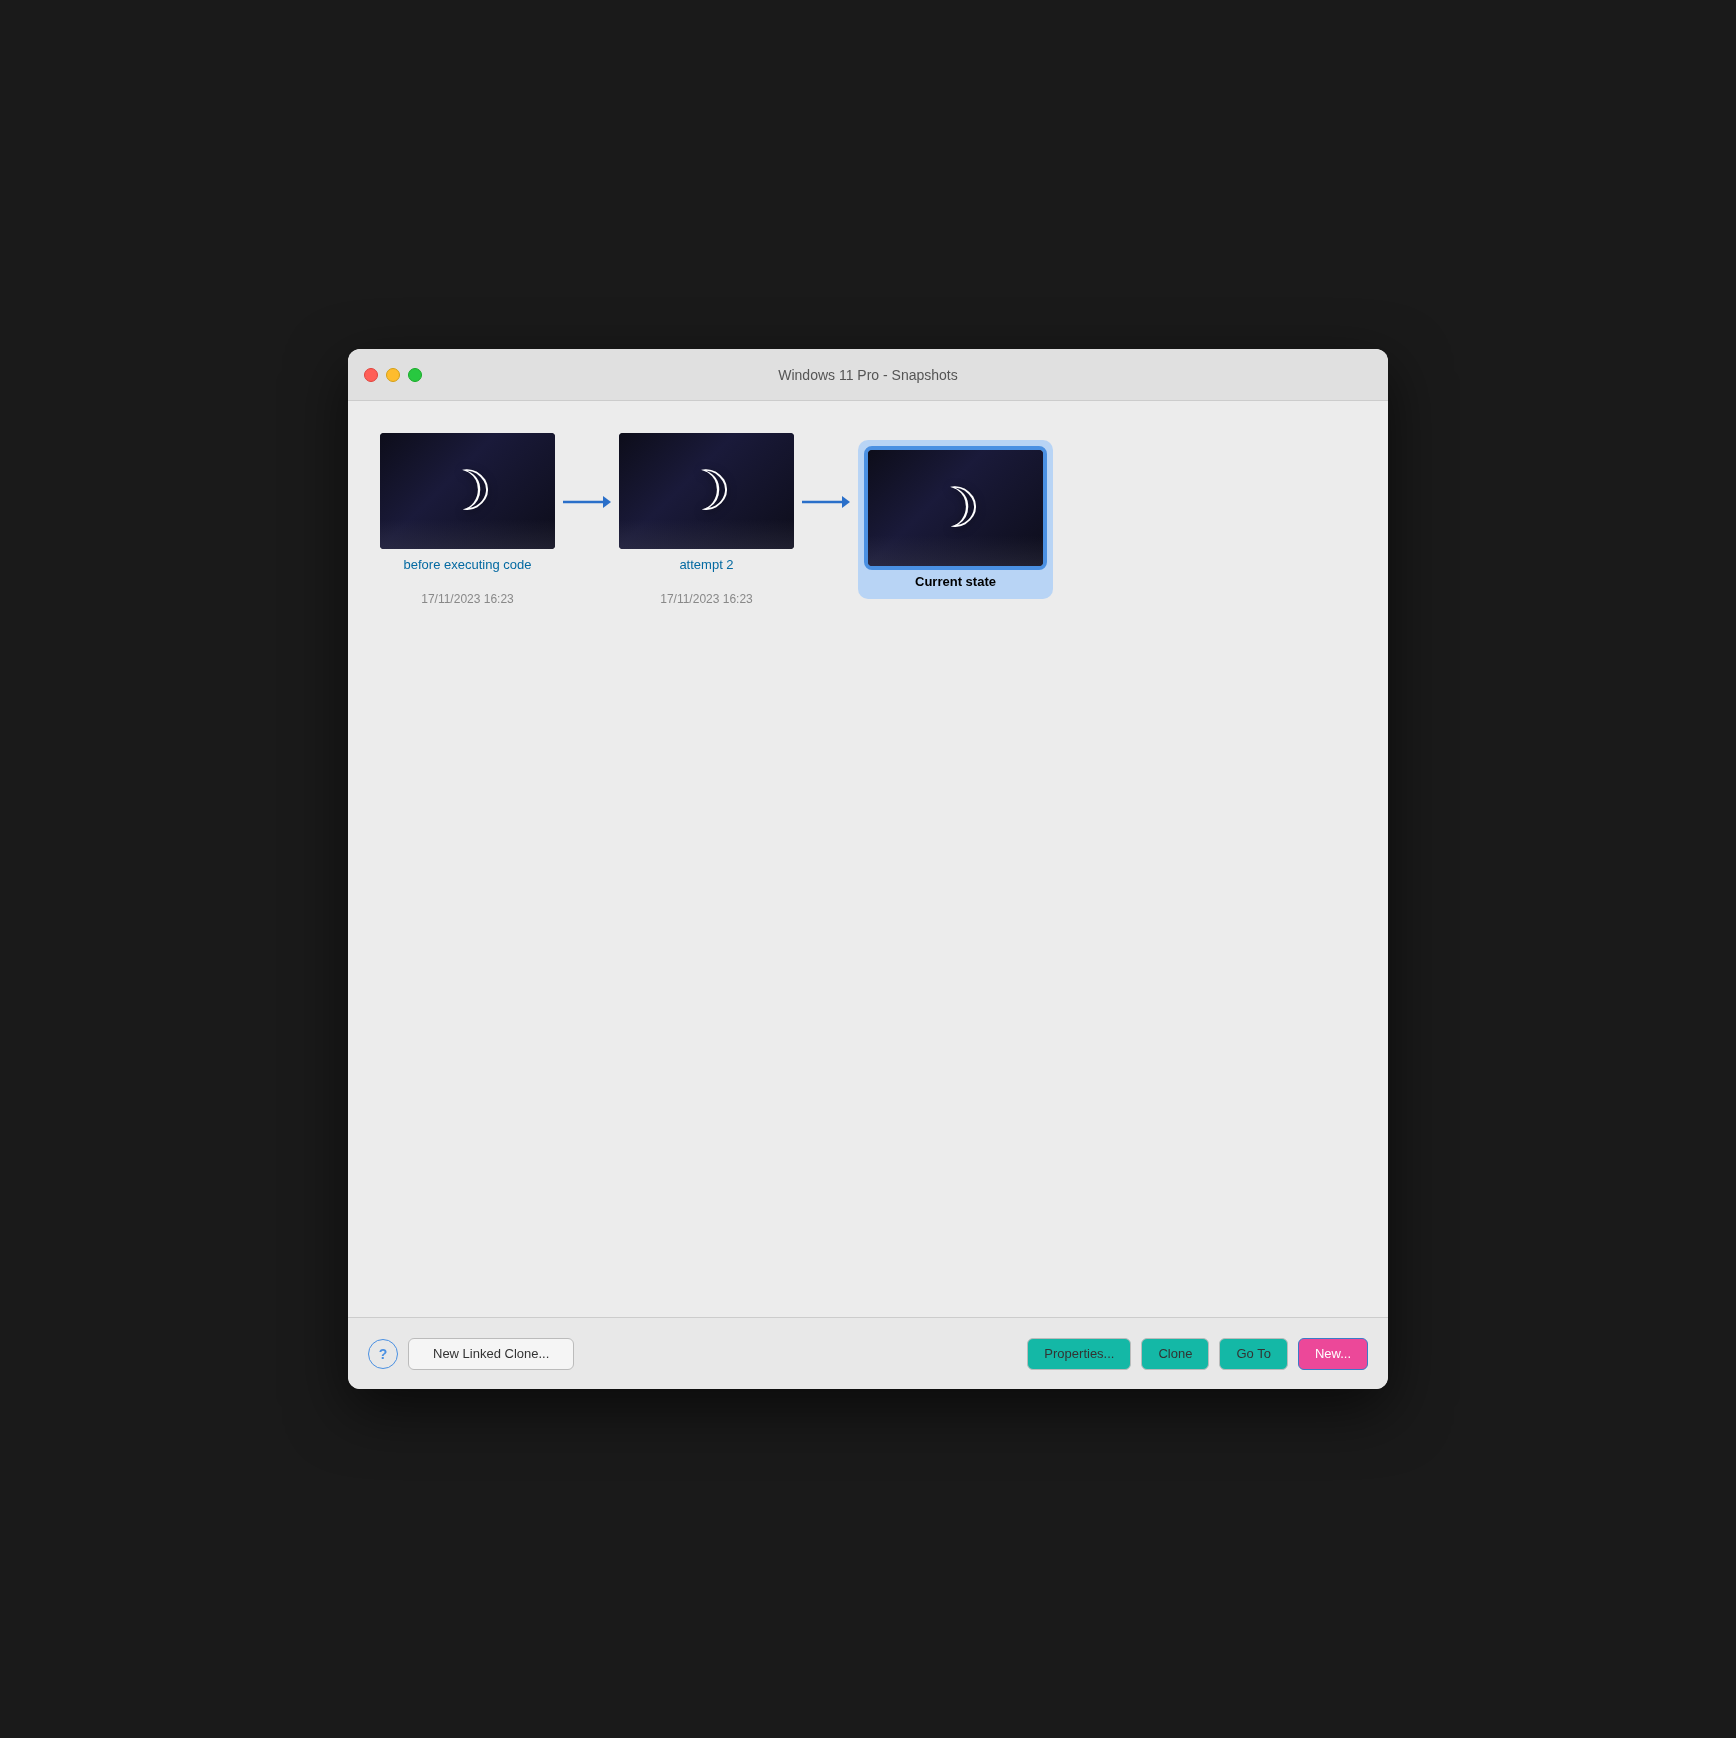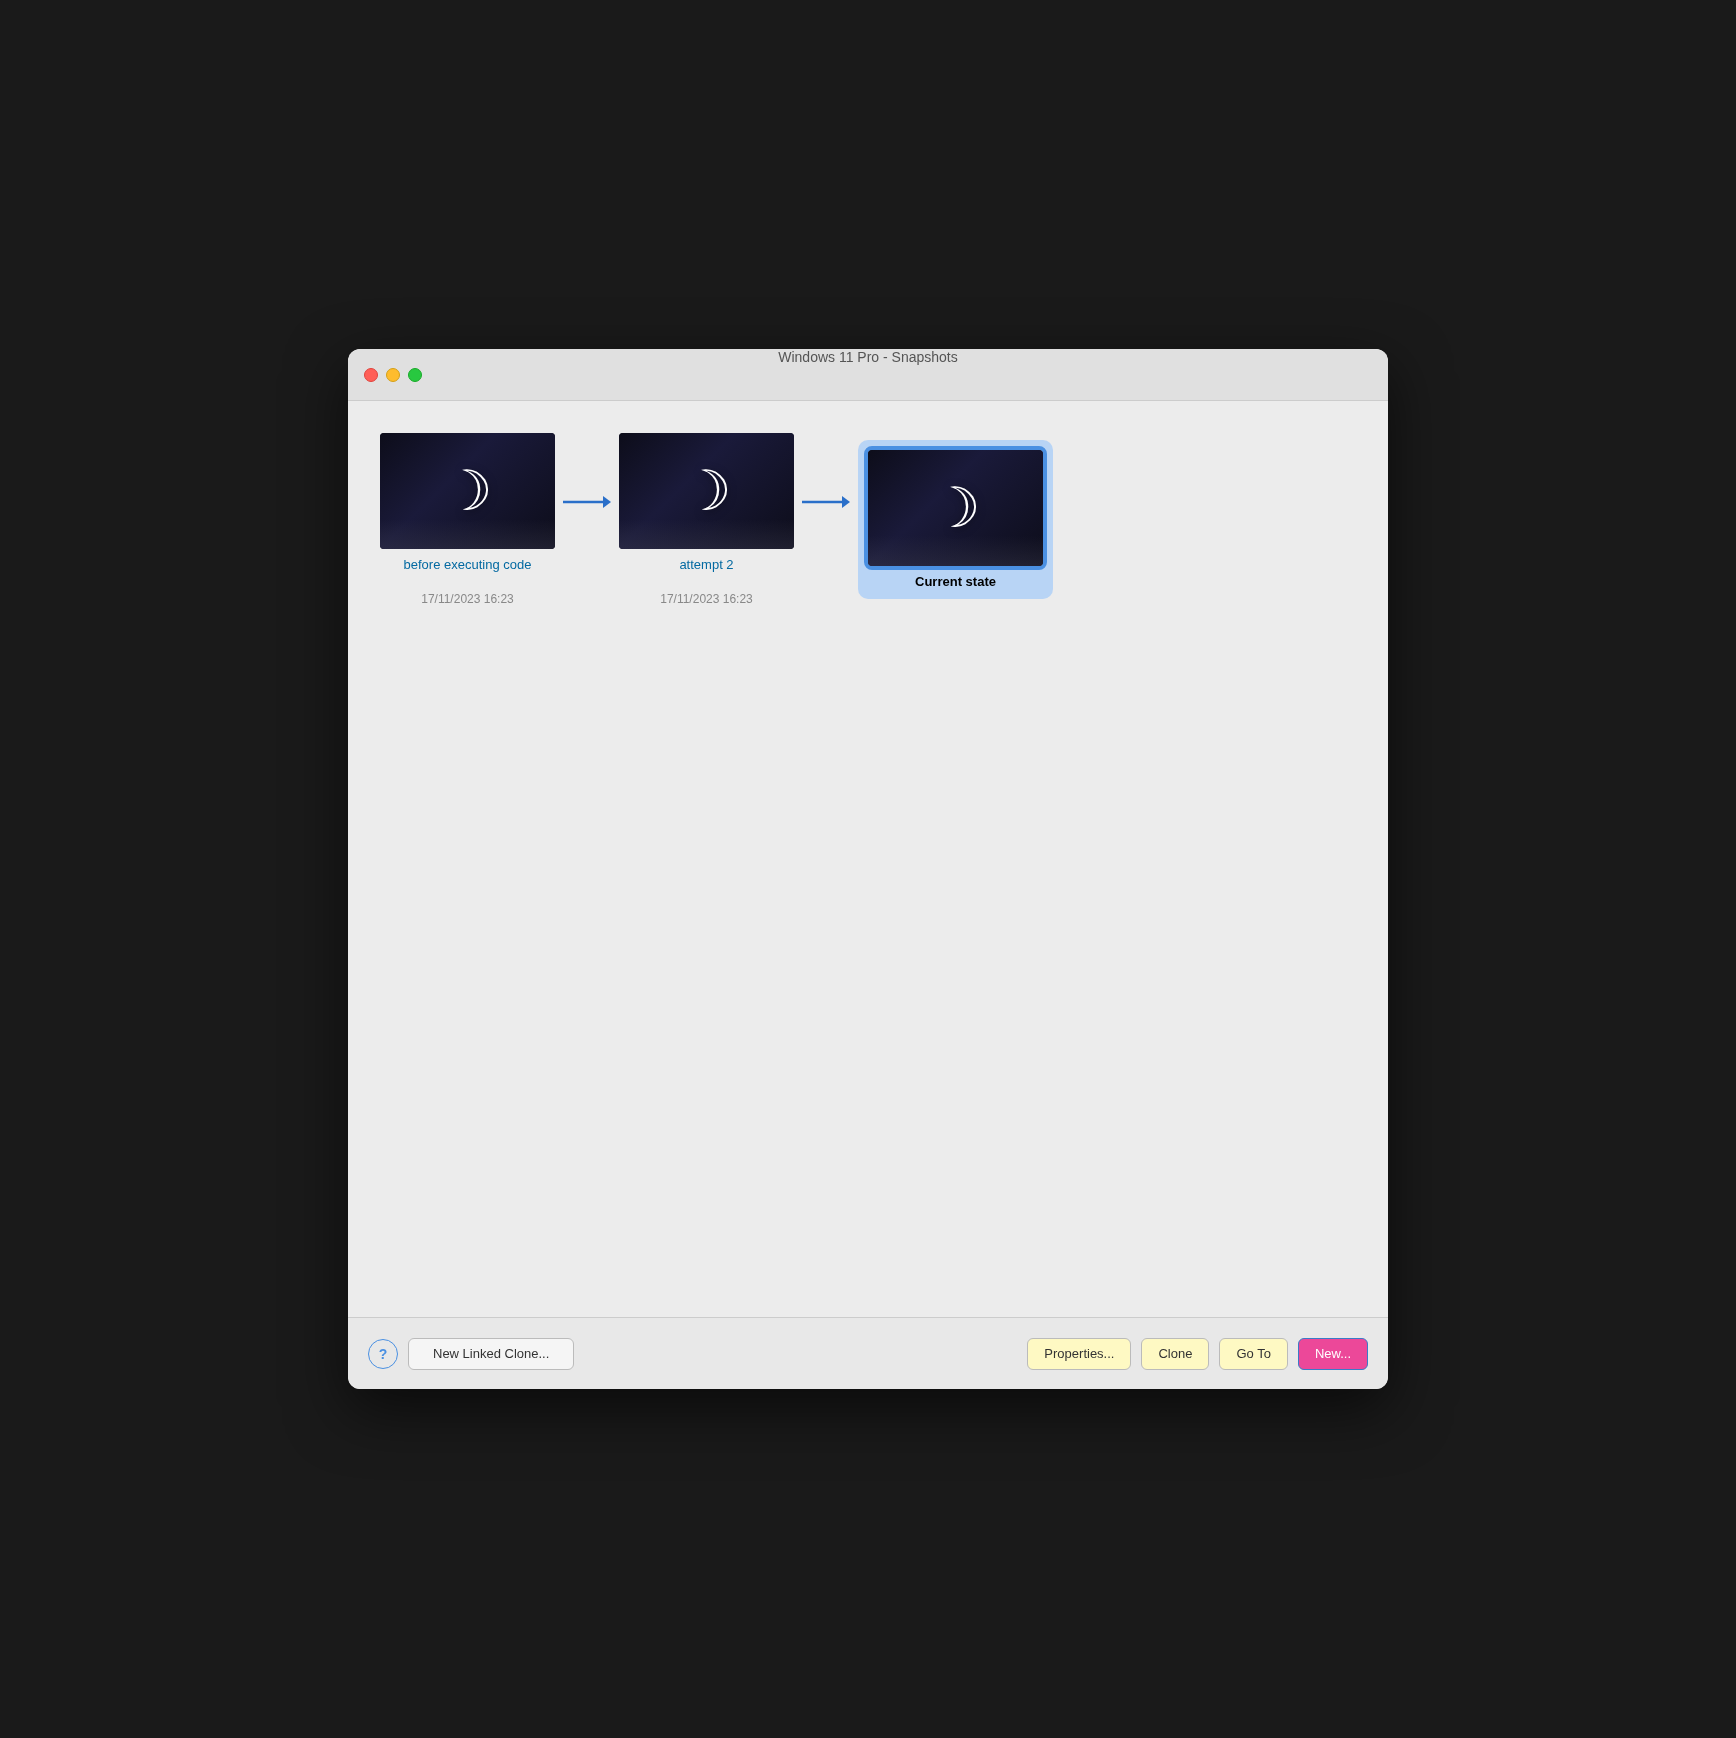--- a/index.html
+++ b/index.html
@@ -22,21 +22,21 @@
       display: flex;
       flex-direction: column;
       overflow: hidden;
     }
 
     .titlebar {
       height: 52px;
       background: #e0e0e0;
       border-bottom: 1px solid #ccc;
       display: flex;
-      align-items: flex-start;
+      align-items: center;
       justify-content: center;
       position: relative;
       border-radius: 12px 12px 0 0;
       flex-shrink: 0;
     }
 
     .traffic-lights {
       position: absolute;
       left: 16px;
       top: 50%;
@@ -197,21 +197,21 @@
 
     .spacer { flex: 1; }
 
     .footer-btn {
       height: 32px;
       padding: 0 16px;
       border-radius: 6px;
       font-size: 13px;
       cursor: pointer;
       border: 1px solid #bbb;
-      background: #fef9c3;
+      background: #14b8a6;
       color: #333;
       font-family: -apple-system, BlinkMacSystemFont, "Helvetica Neue", sans-serif;
     }
 
     .footer-btn.primary {
       background: #ec4899;
       color: white;
       border: 1px solid #3a7bc8;
     }
 

